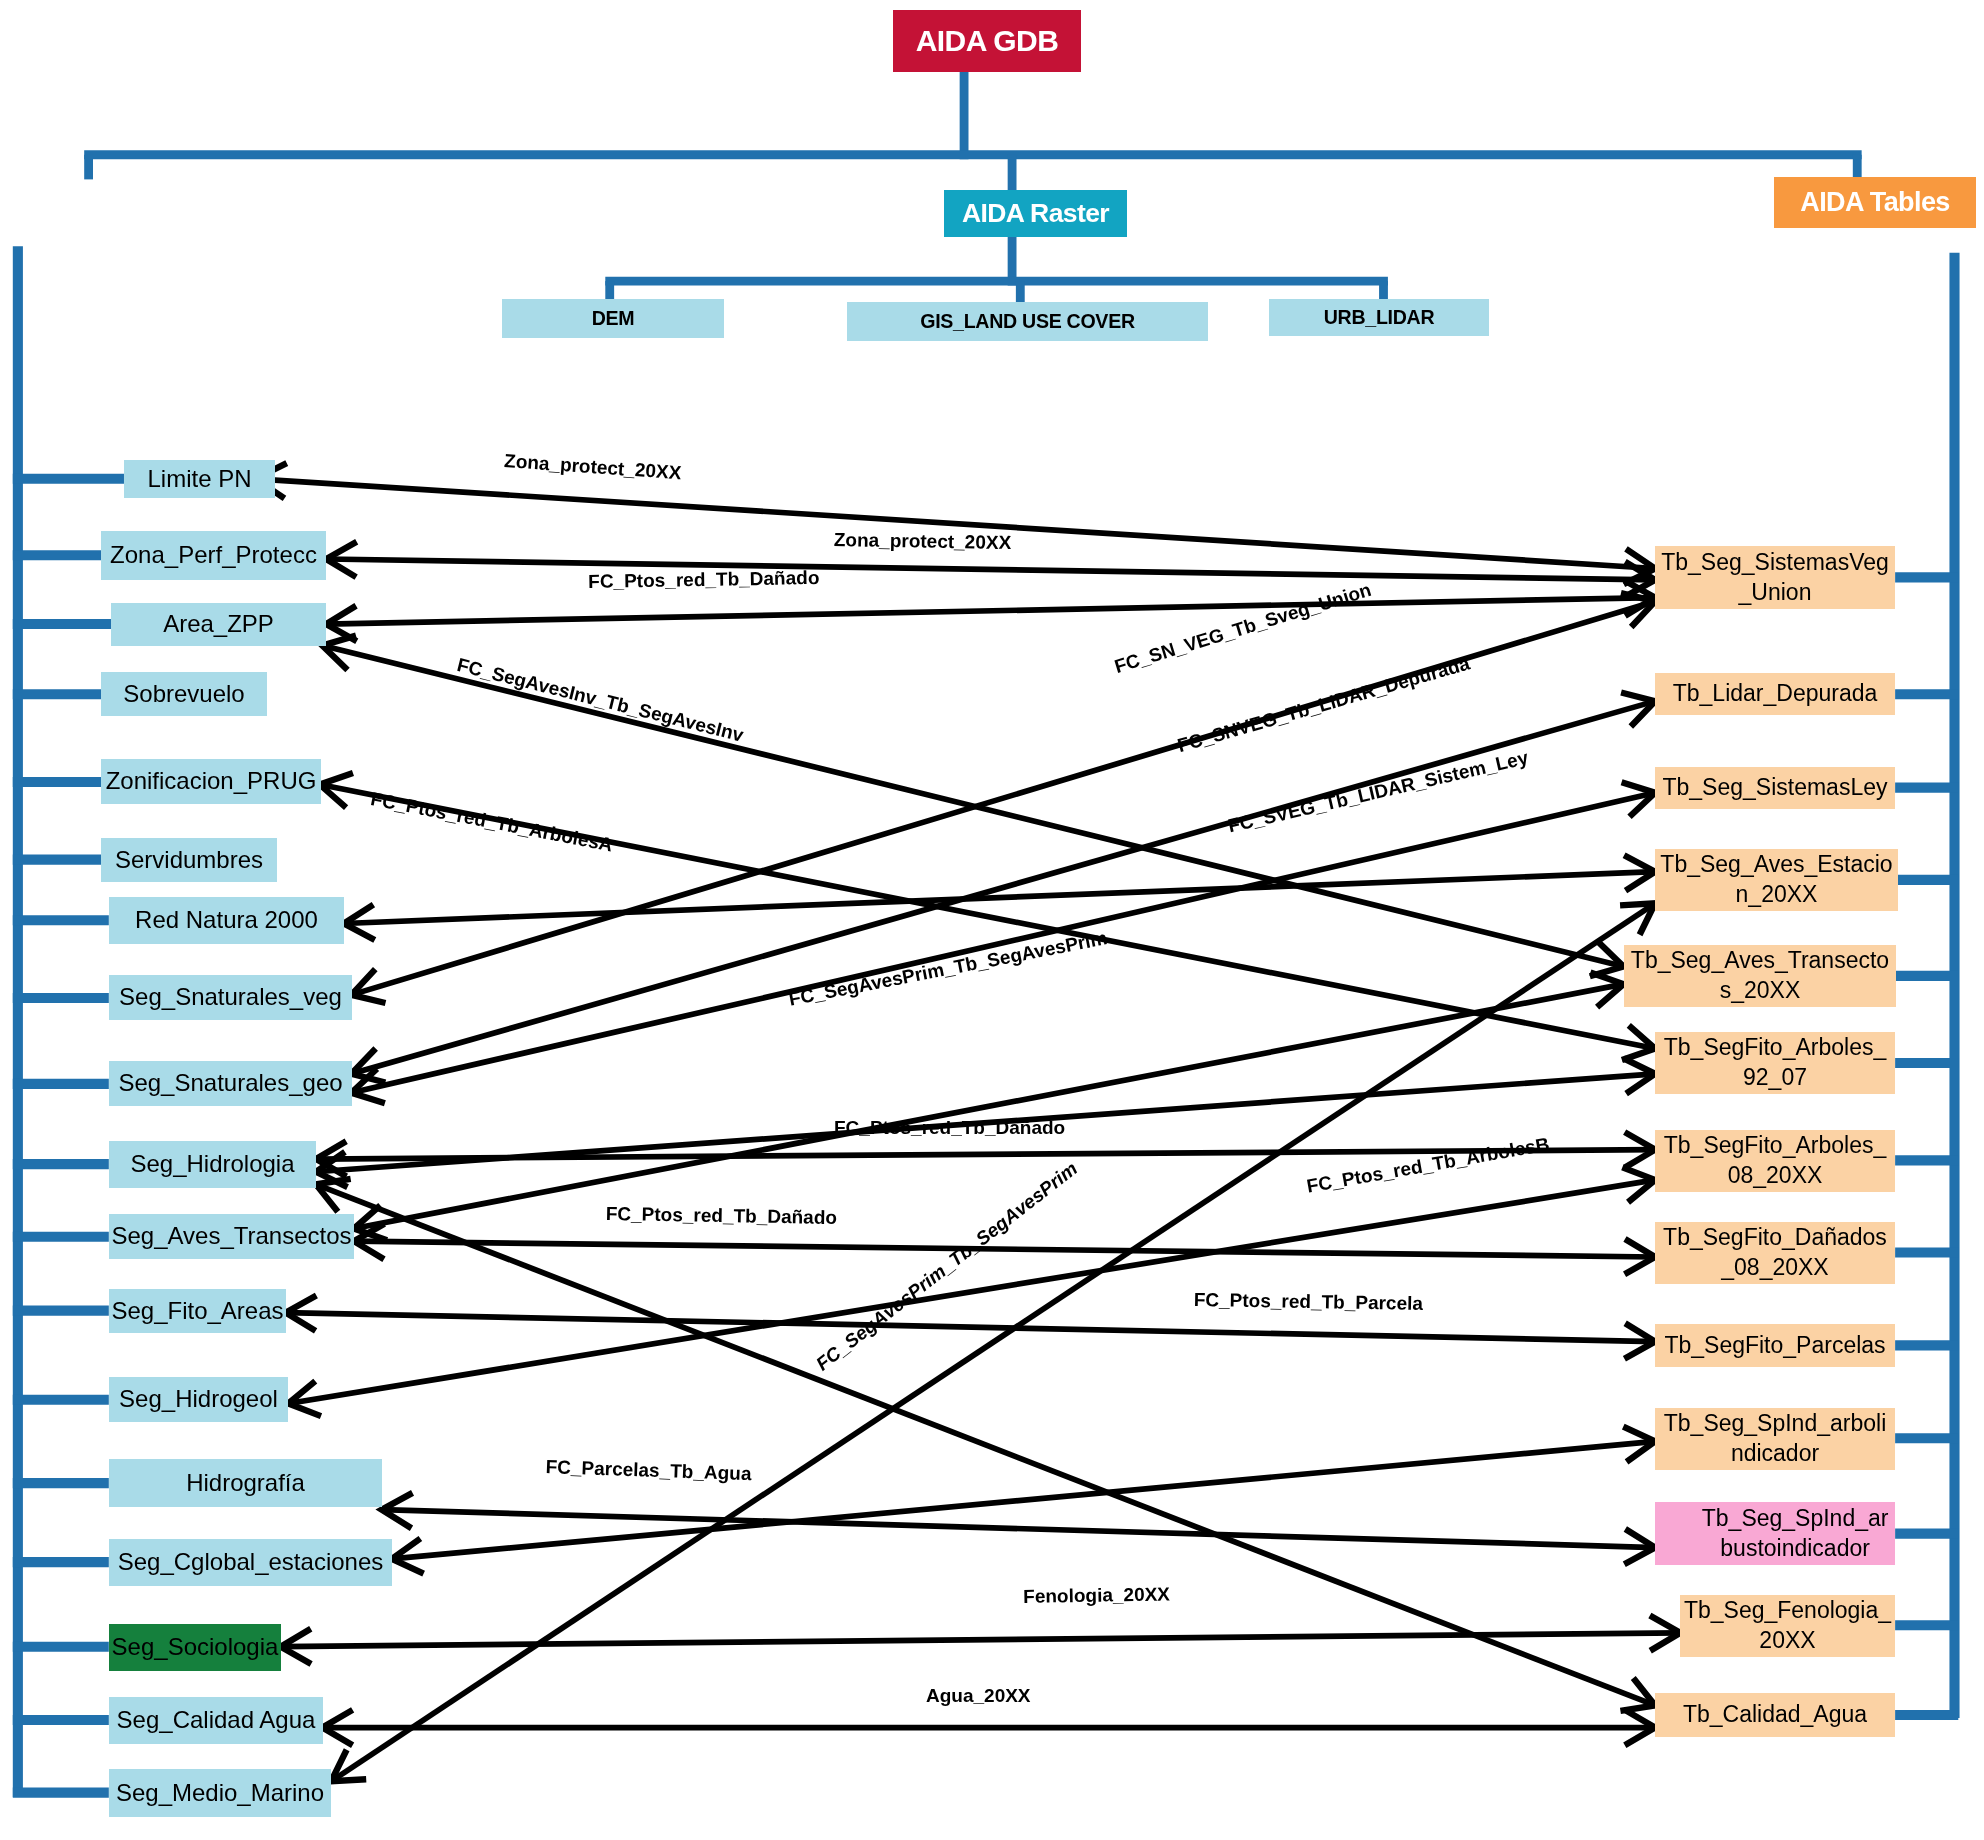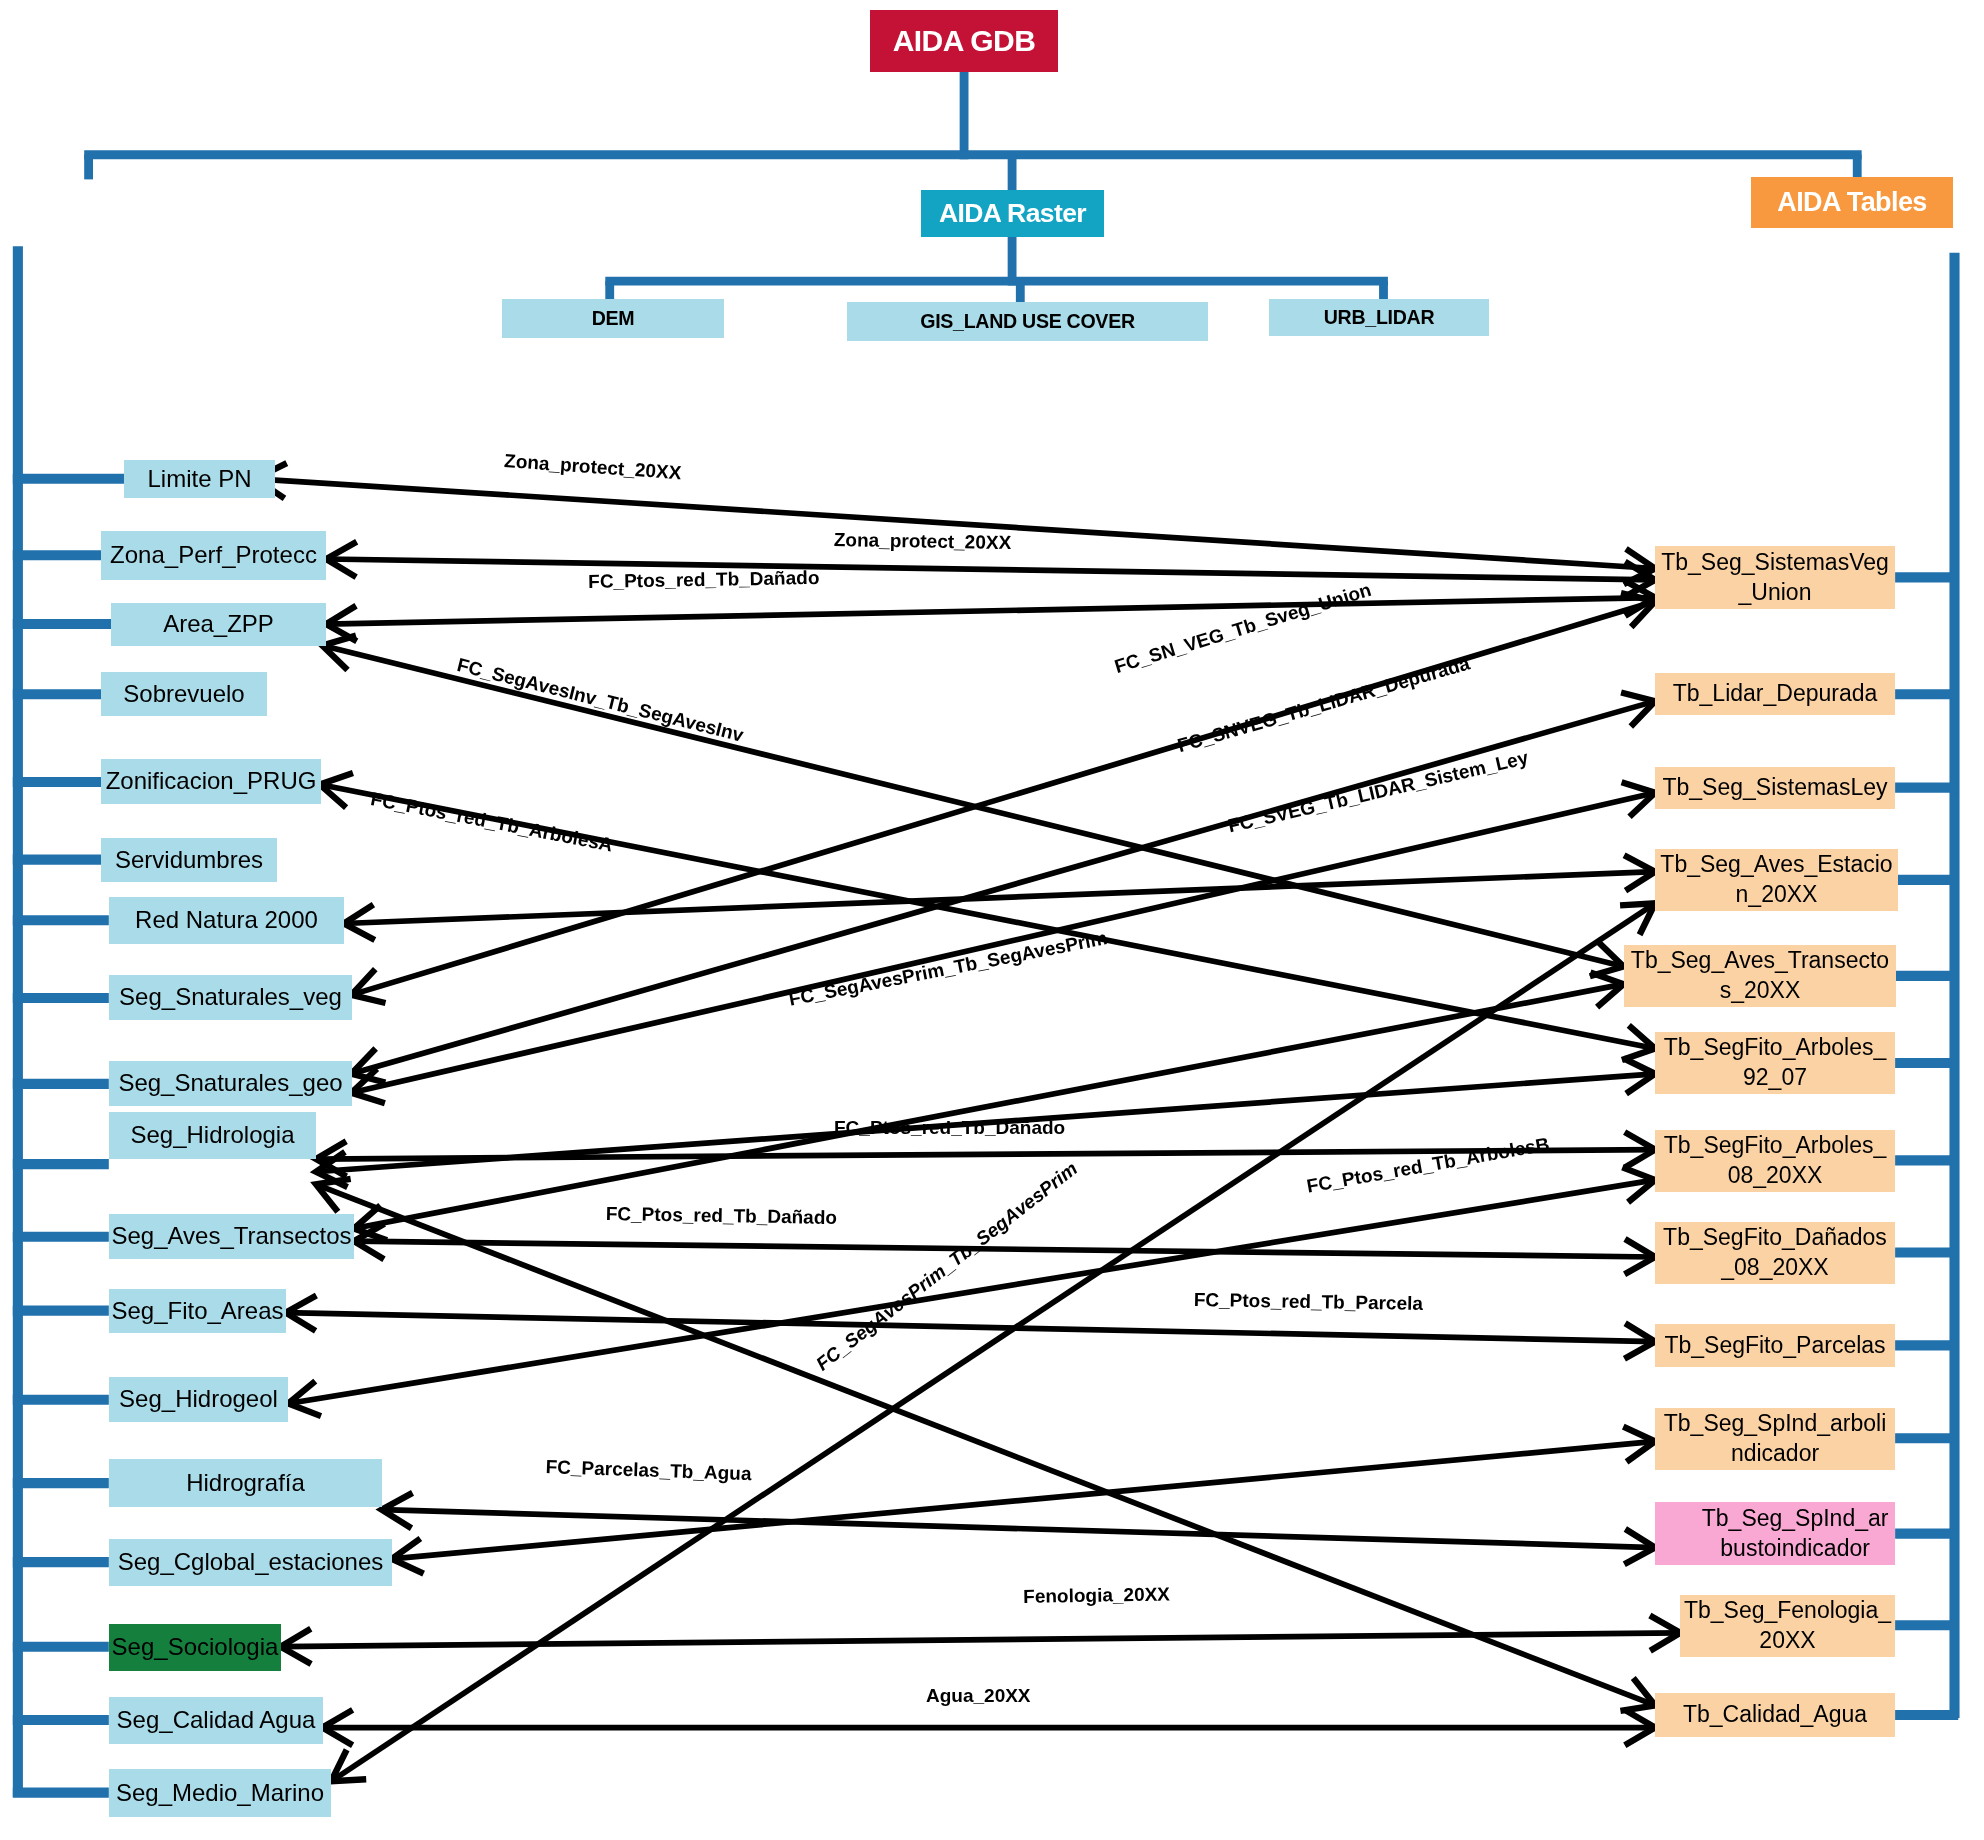--- a/index.html
+++ b/index.html
@@ -1,20 +1,20 @@
 <!DOCTYPE html>
 <html style="font-size:10px"><head>
 <meta charset="utf-8">
 <style>
   html,body{margin:0;padding:0;background:#ffffff;}
   body{width:1985px;height:1840px;font-family:"Liberation Sans",sans-serif;}
   #canvas{position:relative;width:1985px;height:1840px;background:#ffffff;overflow:hidden;}
   #wires{position:absolute;left:0;top:0;width:1985px;height:1840px;}
   .hbox{position:absolute;display:flex;align-items:center;justify-content:center;
-        color:#ffffff;font-weight:bold;text-align:center;letter-spacing:-0.6px;}
+        color:#ffffff;font-weight:bold;text-align:center;letter-spacing:-0.6px;margin-left:23px;}
   .kidbox{position:absolute;display:flex;align-items:center;justify-content:center;
         color:#000;font-weight:bold;font-size:19.6px;text-align:center;letter-spacing:-0.3px;}
   .lbox{position:absolute;display:flex;align-items:center;justify-content:center;
         color:#000;font-size:24px;text-align:center;line-height:1.2;white-space:nowrap;}
   .rbox{position:absolute;display:flex;align-items:center;justify-content:center;
         color:#000;font-size:23px;text-align:center;line-height:1.3;
         word-break:break-all;padding:0 3.8px;box-sizing:border-box;}
   .link-label{position:absolute;font-size:19px;font-weight:600;color:#000;
         white-space:nowrap;transform-origin:0 0;}
   .rot{font-weight:700;}
@@ -115,21 +115,21 @@
   <div id="layers-col">
       <div class="lbox" style="left: 124px; top: 460px; width: 151px; height: 38px; background: rgb(169, 219, 232);">Limite PN</div>
       <div class="lbox" style="left: 101px; top: 531px; width: 225px; height: 49px; background: rgb(169, 219, 232);">Zona_Perf_Protecc</div>
       <div class="lbox" style="left: 111px; top: 603px; width: 215px; height: 43px; background: rgb(169, 219, 232);">Area_ZPP</div>
       <div class="lbox" style="left: 101px; top: 672px; width: 166px; height: 44px; background: rgb(169, 219, 232);">Sobrevuelo</div>
       <div class="lbox" style="left: 101px; top: 759px; width: 220px; height: 45px; background: rgb(169, 219, 232);">Zonificacion_PRUG</div>
       <div class="lbox" style="left: 101px; top: 838px; width: 176px; height: 44px; background: rgb(169, 219, 232);">Servidumbres</div>
       <div class="lbox" style="left: 109px; top: 897px; width: 235px; height: 47px; background: rgb(169, 219, 232);">Red Natura 2000</div>
       <div class="lbox" style="left: 109px; top: 975px; width: 243px; height: 45px; background: rgb(169, 219, 232);">Seg_Snaturales_veg</div>
       <div class="lbox" style="left: 109px; top: 1061px; width: 243px; height: 45px; background: rgb(169, 219, 232);">Seg_Snaturales_geo</div>
-      <div class="lbox" style="left: 109px; top: 1112px; width: 207px; height: 47px; background: rgb(169, 219, 232);">Seg_Hidrologia</div>
+      <div class="lbox" style="left: 109px; top: 1141px; width: 207px; height: 47px; background: rgb(169, 219, 232);">Seg_Hidrologia</div>
       <div class="lbox" style="left: 109px; top: 1214px; width: 245px; height: 45px; background: rgb(169, 219, 232);">Seg_Aves_Transectos</div>
       <div class="lbox" style="left: 109px; top: 1289px; width: 177px; height: 44px; background: rgb(169, 219, 232);">Seg_Fito_Areas</div>
       <div class="lbox" style="left: 109px; top: 1377px; width: 179px; height: 45px; background: rgb(169, 219, 232);">Seg_Hidrogeol</div>
       <div class="lbox" style="left: 109px; top: 1459px; width: 273px; height: 48px; background: rgb(169, 219, 232);">Hidrografía</div>
       <div class="lbox" style="left: 109px; top: 1539px; width: 283px; height: 47px; background: rgb(169, 219, 232);">Seg_Cglobal_estaciones</div>
       <div class="lbox" style="left: 109px; top: 1624px; width: 172px; height: 47px; background: #15803d;">Seg_Sociologia</div>
       <div class="lbox" style="left: 109px; top: 1697px; width: 214px; height: 47px; background: rgb(169, 219, 232);">Seg_Calidad Agua</div>
       <div class="lbox" style="left: 109px; top: 1769px; width: 222px; height: 48px; background: rgb(169, 219, 232);">Seg_Medio_Marino</div>
     </div>
   <div id="tables-col">

